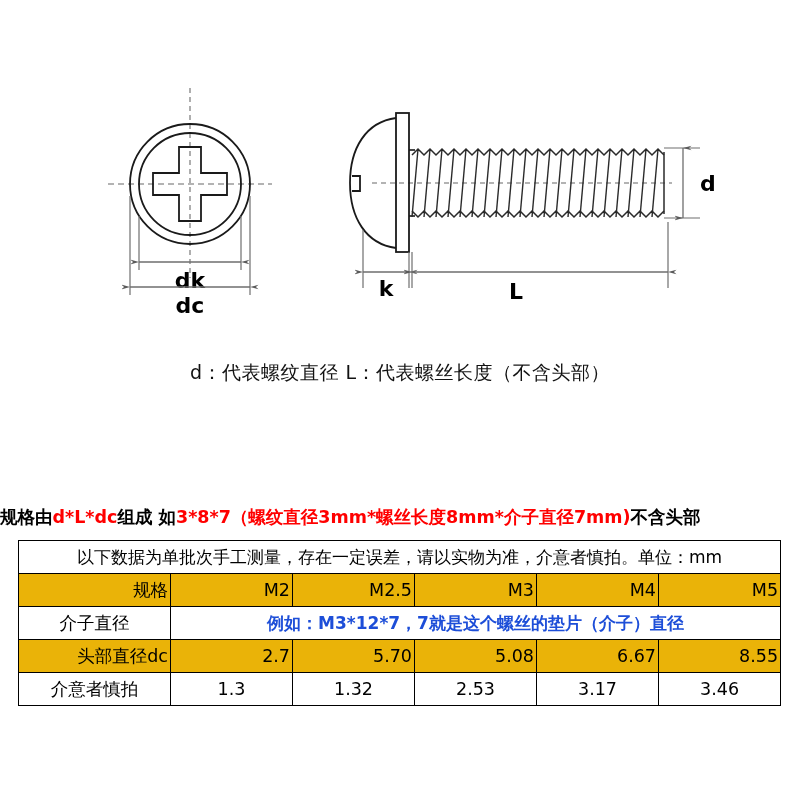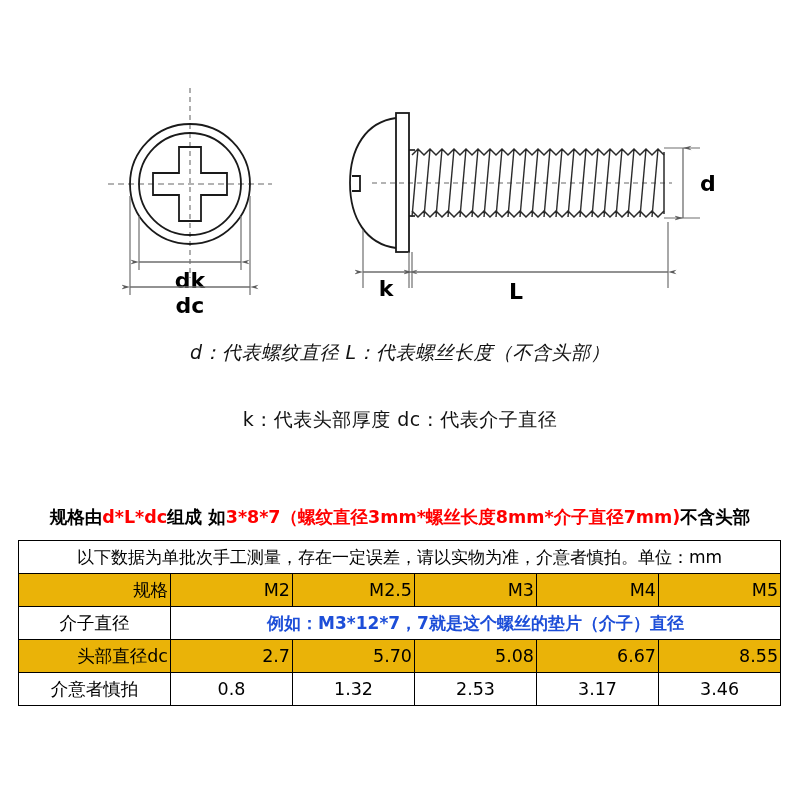--- a/index.html
+++ b/index.html
@@ -19,27 +19,26 @@
   
   .legend{
     position:absolute;left:0;width:800px;
     text-align:center;
     font-size:19px;
     font-family:"DejaVu Sans","Liberation Sans",sans-serif;
     color:#111;
     letter-spacing:.5px;
     white-space:nowrap;
   }
-  #legend1{top:340px;font-style:italic;}
+  #legend1{top:360px;}
   #legend2{top:407px;}
 
   
   #specline{
     position:absolute;left:0;top:505px;width:800px;
-    text-align:center;
     font-size:17.5px;
     font-weight:bold;
     white-space:nowrap;
     color:#000;
   }
   #specline .red{color:#ff0000;}
 
   
   #tablewrap{position:absolute;left:18px;top:540px;width:764px;}
   table{
@@ -176,21 +175,20 @@
 
         <line x1="412" y1="252" x2="412" y2="288" stroke="#6e6e6e" stroke-width="1.2"></line>
         <line x1="668" y1="222" x2="668" y2="288" stroke="#6e6e6e" stroke-width="1.2"></line>
         <line x1="412" y1="272" x2="668" y2="272" stroke="#6e6e6e" stroke-width="1.3" marker-start="url(#arrL)" marker-end="url(#arrR)"></line>
         <text x="516" y="299" text-anchor="middle" font-family="DejaVu Sans, Liberation Sans, sans-serif" font-size="22" font-weight="bold" fill="#000">L</text>
       </g>
     </svg>
   </div>
 
   <div class="legend" id="legend1">d：代表螺纹直径   L：代表螺丝长度（不含头部）</div>
-  <div class="legend" id="legend2">k：代表头部厚度   dc：代表介子直径</div>
 
   <div id="specline">
     <span>规格由</span><span class="red">d*L*dc</span><span>组成  如</span><span class="red">3*8*7（螺纹直径3mm*螺丝长度8mm*介子直径7mm)</span><span>不含头部</span>
   </div>
 
   <div id="tablewrap">
     <table>
       <colgroup>
         <col class="c0">
           <col class="cx">
@@ -218,21 +216,21 @@
         <tr class="shaded">
           <td>头部直径dc</td>
           <td>2.7</td>
           <td>5.70</td>
           <td>5.08</td>
           <td>6.67</td>
           <td>8.55</td>
         </tr>
         <tr>
           <td>介意者慎拍</td>
-          <td>0.8</td>
+          <td>1.3</td>
           <td>1.32</td>
           <td>2.53</td>
           <td>3.17</td>
           <td>3.46</td>
         </tr>
       </tbody>
     </table>
   </div>
 
 </div>

